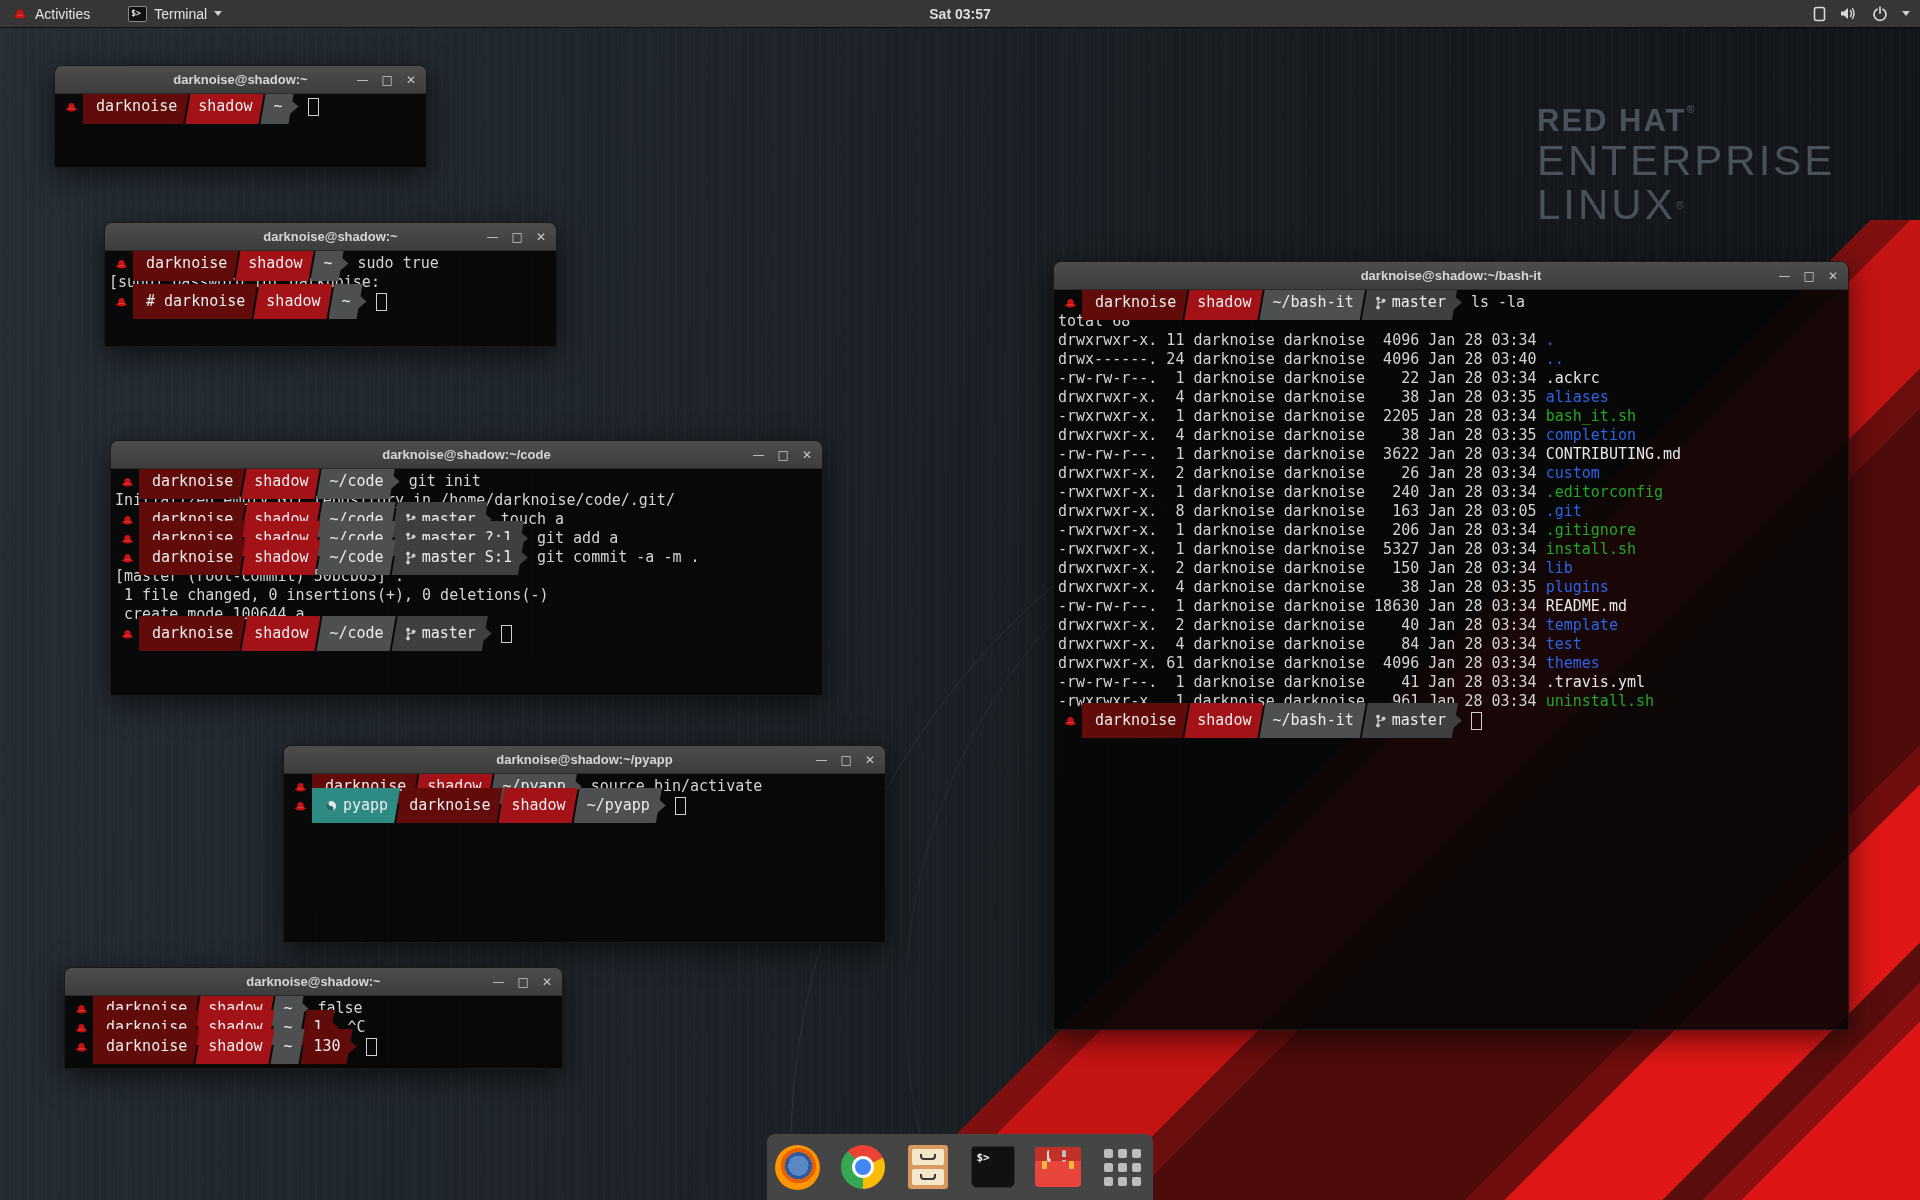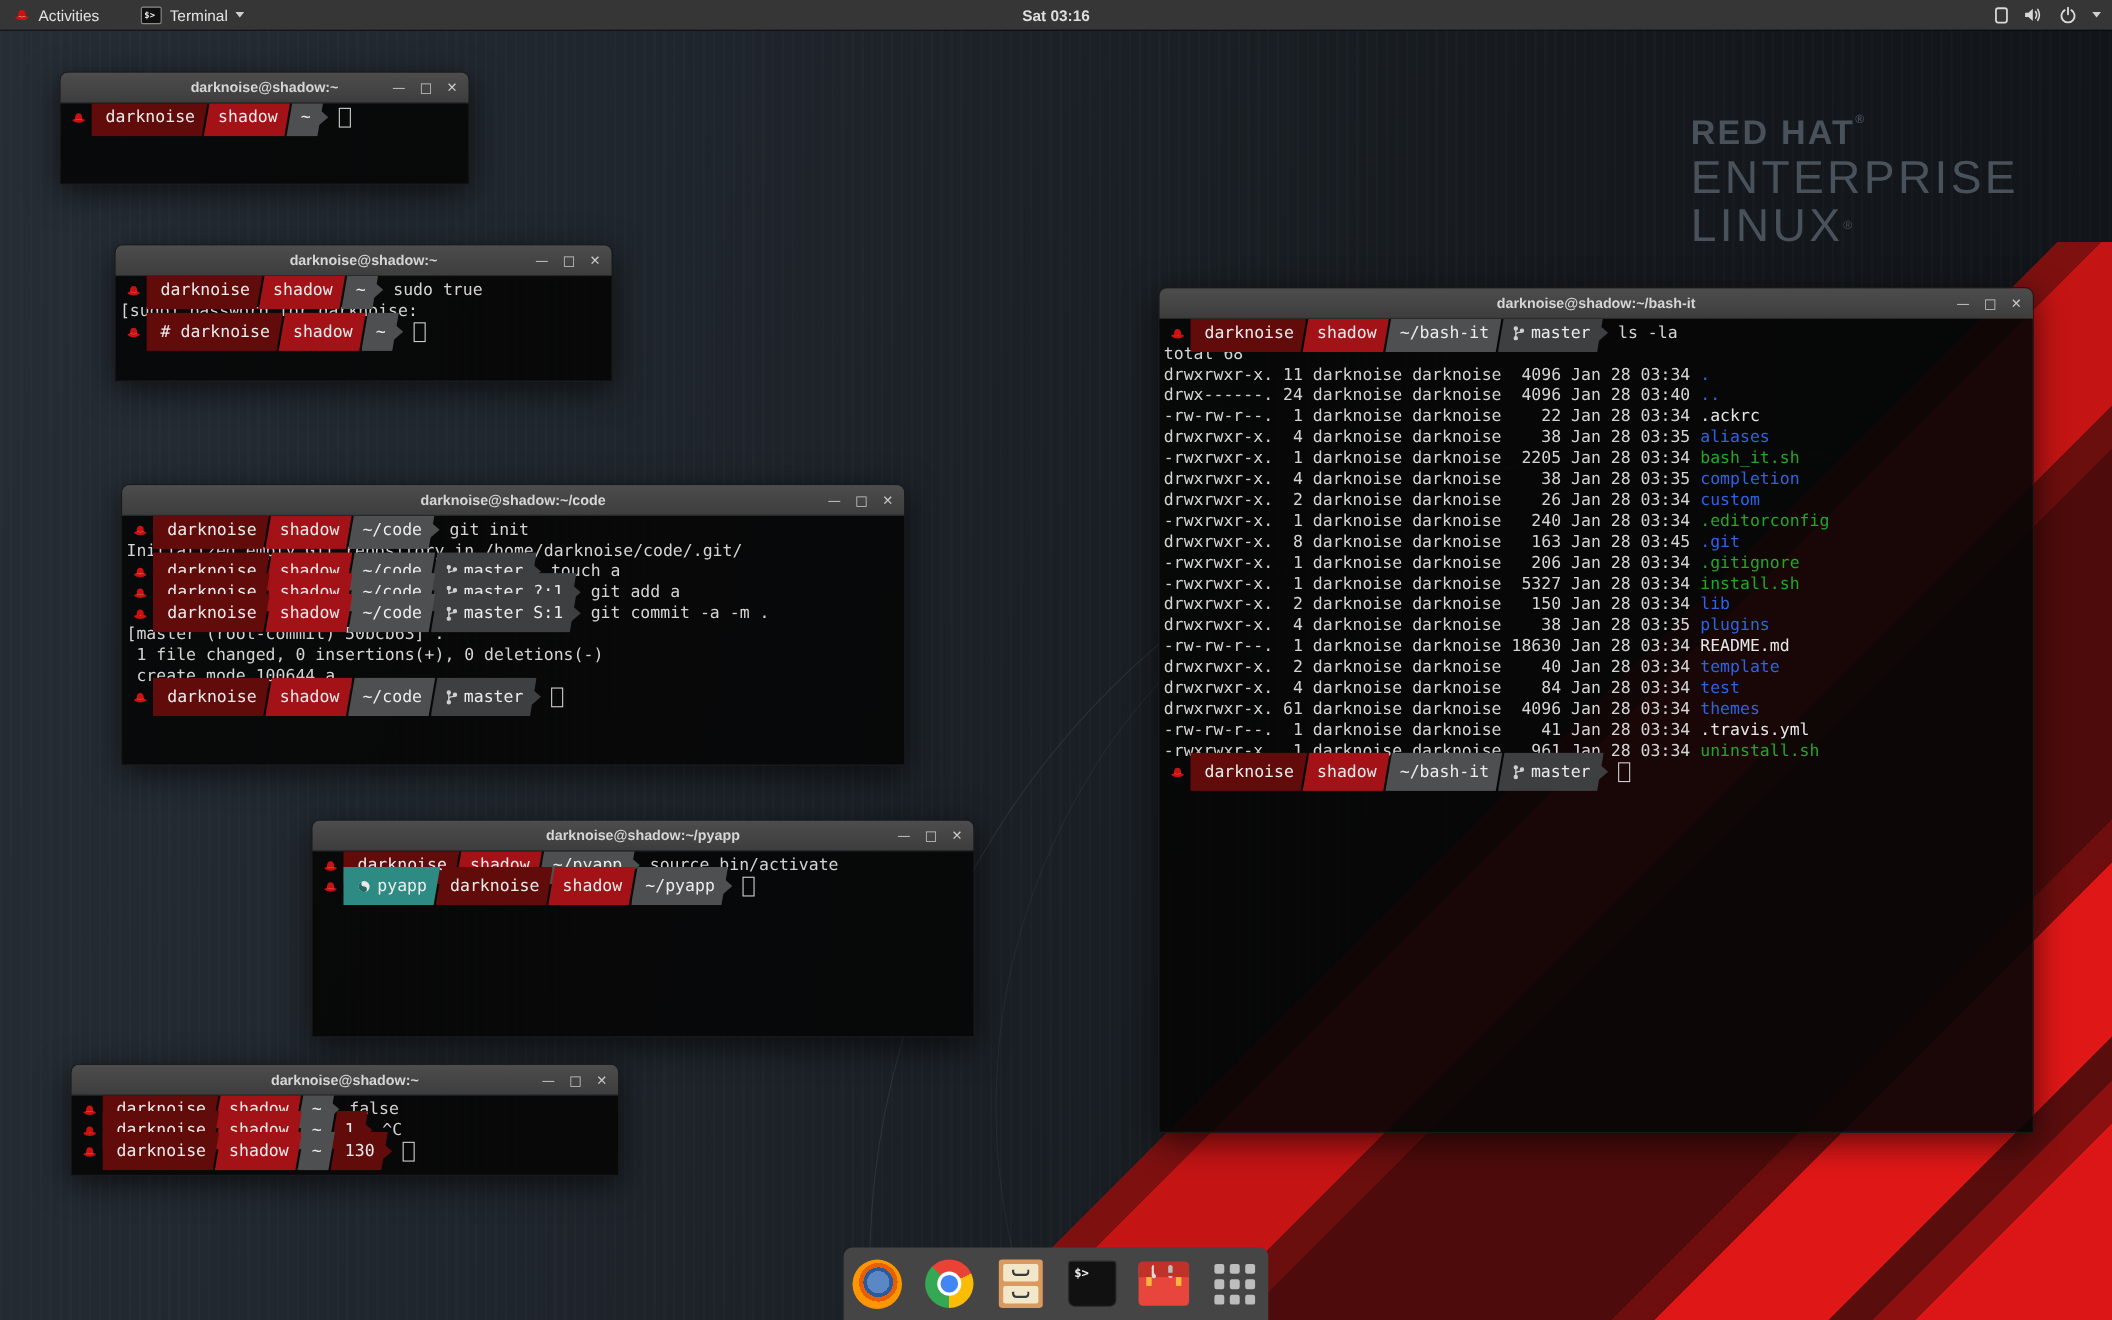--- a/index.html
+++ b/index.html
@@ -109,21 +109,21 @@
             <path d="M4.5 7.6 Q8 9 11.5 7.6 L11.5 7.8 Q8 9.4 4.5 7.8 Z" fill="#fff" opacity="0.85"></path>
           </svg>
         <span>Activities</span>
       </div>
       <div class="tb-appmenu">
         <span class="tb-appicon">$&gt;</span>
         <span>Terminal</span>
         <span class="tb-caret"></span>
       </div>
     </div>
-    <div class="tb-clock">Sat 03:16</div>
+    <div class="tb-clock">Sat 03:57</div>
     <div class="tb-right">
       <span>
           <svg width="13" height="16" viewBox="0 0 13 16">
             <rect x="1.5" y="1.5" width="10" height="13" rx="2" fill="none" stroke="#d9d9d9" stroke-width="1.6"></rect>
           </svg>
         </span>
       <span>
           <svg width="18" height="15" viewBox="0 0 18 15">
             <path d="M1 5.5 H4 L8 2 V13 L4 9.5 H1 Z" fill="#d9d9d9"></path>
             <path d="M10.5 4.5 Q12.5 7.5 10.5 10.5 M12.5 2.5 Q15.5 7.5 12.5 12.5" stroke="#d9d9d9" stroke-width="1.4" fill="none" stroke-linecap="round"></path>
@@ -313,23 +313,24 @@
                 <path d="M3 4 V10 M3 8.5 Q3 6 8.6 6" fill="none" stroke-width="1.2"></path>
               </g>
             </svg><span>master</span></span><span class="pl-arrow bg-branch"></span><span class="t-cmd">ls -la</span></div>
         <div class="t-line"><span class="t-plain">total 68</span></div>
         <div class="t-line"><span class="t-plain">drwxrwxr-x. 11 darknoise darknoise  4096 Jan 28 03:34 </span><span class="c-dir">.</span></div>
         <div class="t-line"><span class="t-plain">drwx------. 24 darknoise darknoise  4096 Jan 28 03:40 </span><span class="c-dir">..</span></div>
         <div class="t-line"><span class="t-plain">-rw-rw-r--.  1 darknoise darknoise    22 Jan 28 03:34 </span><span class="c-file">.ackrc</span></div>
         <div class="t-line"><span class="t-plain">drwxrwxr-x.  4 darknoise darknoise    38 Jan 28 03:35 </span><span class="c-dir">aliases</span></div>
         <div class="t-line"><span class="t-plain">-rwxrwxr-x.  1 darknoise darknoise  2205 Jan 28 03:34 </span><span class="c-exe">bash_it.sh</span></div>
         <div class="t-line"><span class="t-plain">drwxrwxr-x.  4 darknoise darknoise    38 Jan 28 03:35 </span><span class="c-dir">completion</span></div>
+        <div class="t-line"><span class="t-plain">-rw-rw-r--.  1 darknoise darknoise  3622 Jan 28 03:34 </span><span class="c-file">CONTRIBUTING.md</span></div>
         <div class="t-line"><span class="t-plain">drwxrwxr-x.  2 darknoise darknoise    26 Jan 28 03:34 </span><span class="c-dir">custom</span></div>
         <div class="t-line"><span class="t-plain">-rwxrwxr-x.  1 darknoise darknoise   240 Jan 28 03:34 </span><span class="c-exe">.editorconfig</span></div>
-        <div class="t-line"><span class="t-plain">drwxrwxr-x.  8 darknoise darknoise   163 Jan 28 03:45 </span><span class="c-dir">.git</span></div>
+        <div class="t-line"><span class="t-plain">drwxrwxr-x.  8 darknoise darknoise   163 Jan 28 03:05 </span><span class="c-dir">.git</span></div>
         <div class="t-line"><span class="t-plain">-rwxrwxr-x.  1 darknoise darknoise   206 Jan 28 03:34 </span><span class="c-exe">.gitignore</span></div>
         <div class="t-line"><span class="t-plain">-rwxrwxr-x.  1 darknoise darknoise  5327 Jan 28 03:34 </span><span class="c-exe">install.sh</span></div>
         <div class="t-line"><span class="t-plain">drwxrwxr-x.  2 darknoise darknoise   150 Jan 28 03:34 </span><span class="c-dir">lib</span></div>
         <div class="t-line"><span class="t-plain">drwxrwxr-x.  4 darknoise darknoise    38 Jan 28 03:35 </span><span class="c-dir">plugins</span></div>
         <div class="t-line"><span class="t-plain">-rw-rw-r--.  1 darknoise darknoise 18630 Jan 28 03:34 </span><span class="c-file">README.md</span></div>
         <div class="t-line"><span class="t-plain">drwxrwxr-x.  2 darknoise darknoise    40 Jan 28 03:34 </span><span class="c-dir">template</span></div>
         <div class="t-line"><span class="t-plain">drwxrwxr-x.  4 darknoise darknoise    84 Jan 28 03:34 </span><span class="c-dir">test</span></div>
         <div class="t-line"><span class="t-plain">drwxrwxr-x. 61 darknoise darknoise  4096 Jan 28 03:34 </span><span class="c-dir">themes</span></div>
         <div class="t-line"><span class="t-plain">-rw-rw-r--.  1 darknoise darknoise    41 Jan 28 03:34 </span><span class="c-file">.travis.yml</span></div>
         <div class="t-line"><span class="t-plain">-rwxrwxr-x.  1 darknoise darknoise   961 Jan 28 03:34 </span><span class="c-exe">uninstall.sh</span></div>

